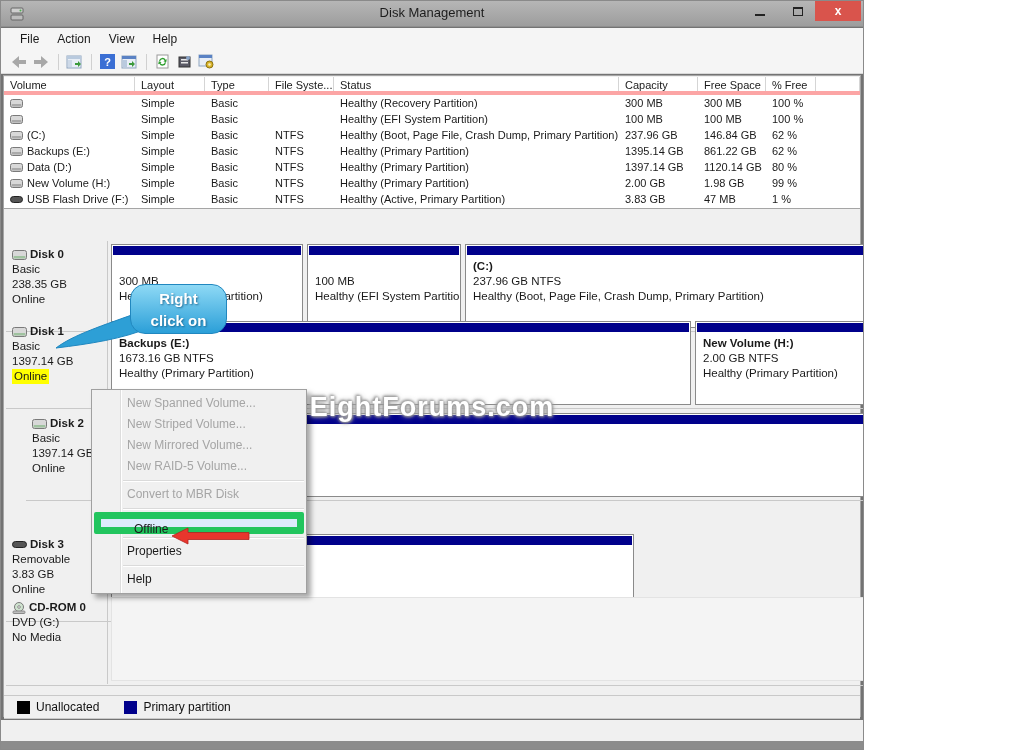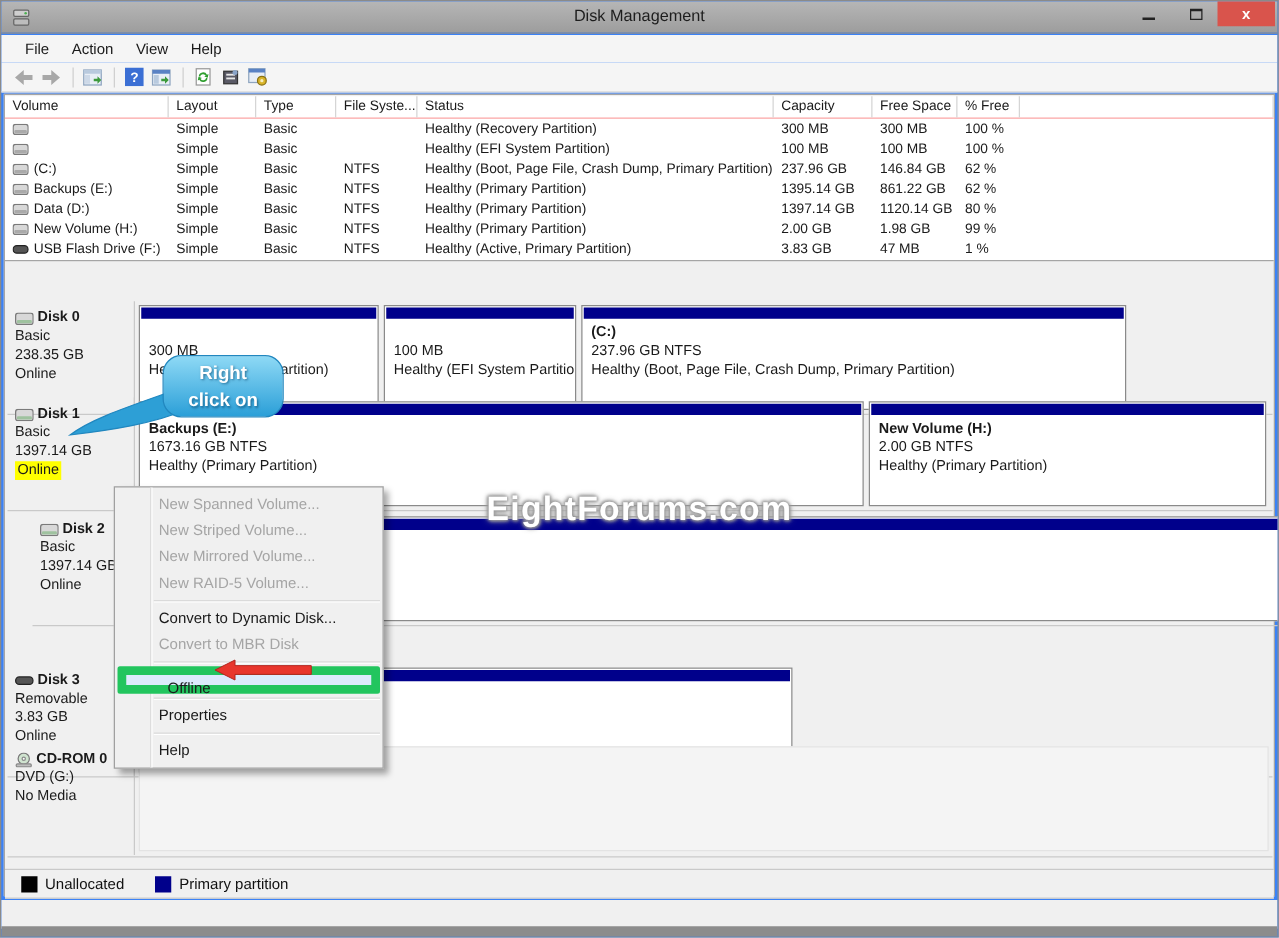--- a/index.html
+++ b/index.html
@@ -1,17 +1,17 @@
 <!DOCTYPE html>
 <html><head>
 <meta charset="utf-8">
 <style>
   * { margin:0; padding:0; box-sizing:border-box; }
   html,body { width:1023px; height:750px; font-family:"Liberation Sans", sans-serif; }
-  .window { position:relative; width:1023px; height:750px; background:#3b82f6; border:1px solid #8a8a8a; overflow:hidden; }
+  .window { position:relative; width:864px; height:750px; background:#737373; border:1px solid #8a8a8a; overflow:hidden; }
 
   
   .titlebar { position:absolute; top:0; left:0; right:0; height:26px;
     background:linear-gradient(#b6b6b6,#9d9d9d); border-bottom:1px solid #8e8e8e; }
   .app-icon { position:absolute; left:8px; top:5px; width:16px; height:16px; }
   .title { position:absolute; left:0; right:0; top:4px; text-align:center; font-size:13px; color:#1d1d1d; }
   .winbtn { position:absolute; top:0; height:20px; display:flex; align-items:center; justify-content:center; cursor:default; }
   .btn-min { right:88px; width:30px; }
   .btn-max { right:50px; width:30px; }
   .btn-close { right:2px; width:46px; background:#d9544c; color:#fff; font-size:12px; font-weight:bold; }
@@ -26,21 +26,21 @@
   .toolbar { position:absolute; top:49px; left:0; right:0; height:24px; background:#f5f5f5; border-bottom:1px solid #d9d9d9; display:flex; align-items:center; padding-left:8px; }
   .tool { width:20px; height:18px; display:flex; align-items:center; justify-content:center; margin-right:2px; }
   .tsep { width:1px; height:16px; background:#d0d0d0; margin:0 5px; }
 
   
   .frame { position:absolute; top:74px; left:2px; right:2px; bottom:32px; border:1px solid #a5a5a5; background:#f0f0f0; }
 
   
   .voltable { position:absolute; top:76px; left:3px; right:3px; height:132px; background:#fff; border-bottom:1px solid #a5a5a5; font-size:11px; color:#1a1a1a; }
   .vt-grid { display:grid; grid-template-columns:131px 70px 64px 65px 285px 79px 68px 50px 1fr; }
-  .vt-head { height:18px; line-height:17px; border-bottom:1px solid #fca5a5; }
+  .vt-head { height:18px; line-height:17px; border-bottom:4px solid #fca5a5; }
   .vt-head > div { border-right:1px solid #d5d5d5; padding-left:6px; overflow:hidden; white-space:nowrap; }
   .vt-row { height:16px; line-height:16px; }
   .vt-row > div { padding-left:6px; overflow:hidden; white-space:nowrap; }
   .volcell { display:flex; align-items:center; gap:4px; }
 
   
   .disk-row { position:absolute; left:5px; width:1012px; height:91px; border-bottom:1px solid #c9c9c9; }
   .disk-label { position:absolute; left:0; top:0; width:102px; height:90px; border-right:1px solid #c9c9c9; padding:6px 0 0 6px; font-size:11.5px; color:#1a1a1a; line-height:15px; }
   .disk-title { font-weight:bold; display:flex; align-items:center; gap:3px; }
   .hl-online { background:#ffff00; padding:0 2px; display:inline-block; }
@@ -450,21 +450,20 @@
   <div class="statusbar"></div>
   <div class="bottomstrip"></div>
 
   <div class="ctxmenu">
     <div class="ctx-gutter"></div>
     <div class="ctx-item disabled">New Spanned Volume...</div>
     <div class="ctx-item disabled">New Striped Volume...</div>
     <div class="ctx-item disabled">New Mirrored Volume...</div>
     <div class="ctx-item disabled">New RAID-5 Volume...</div>
     <div class="ctx-sep"></div>
-    <div class="ctx-item">Convert to Dynamic Disk...</div>
     <div class="ctx-item disabled">Convert to MBR Disk</div>
     <div class="ctx-sep"></div>
     <div class="ctx-item hilite">Offline</div>
     <div class="ctx-sep"></div>
     <div class="ctx-item">Properties</div>
     <div class="ctx-sep"></div>
     <div class="ctx-item">Help</div>
   </div>
 
   <div class="watermark">EightForums.com</div>

